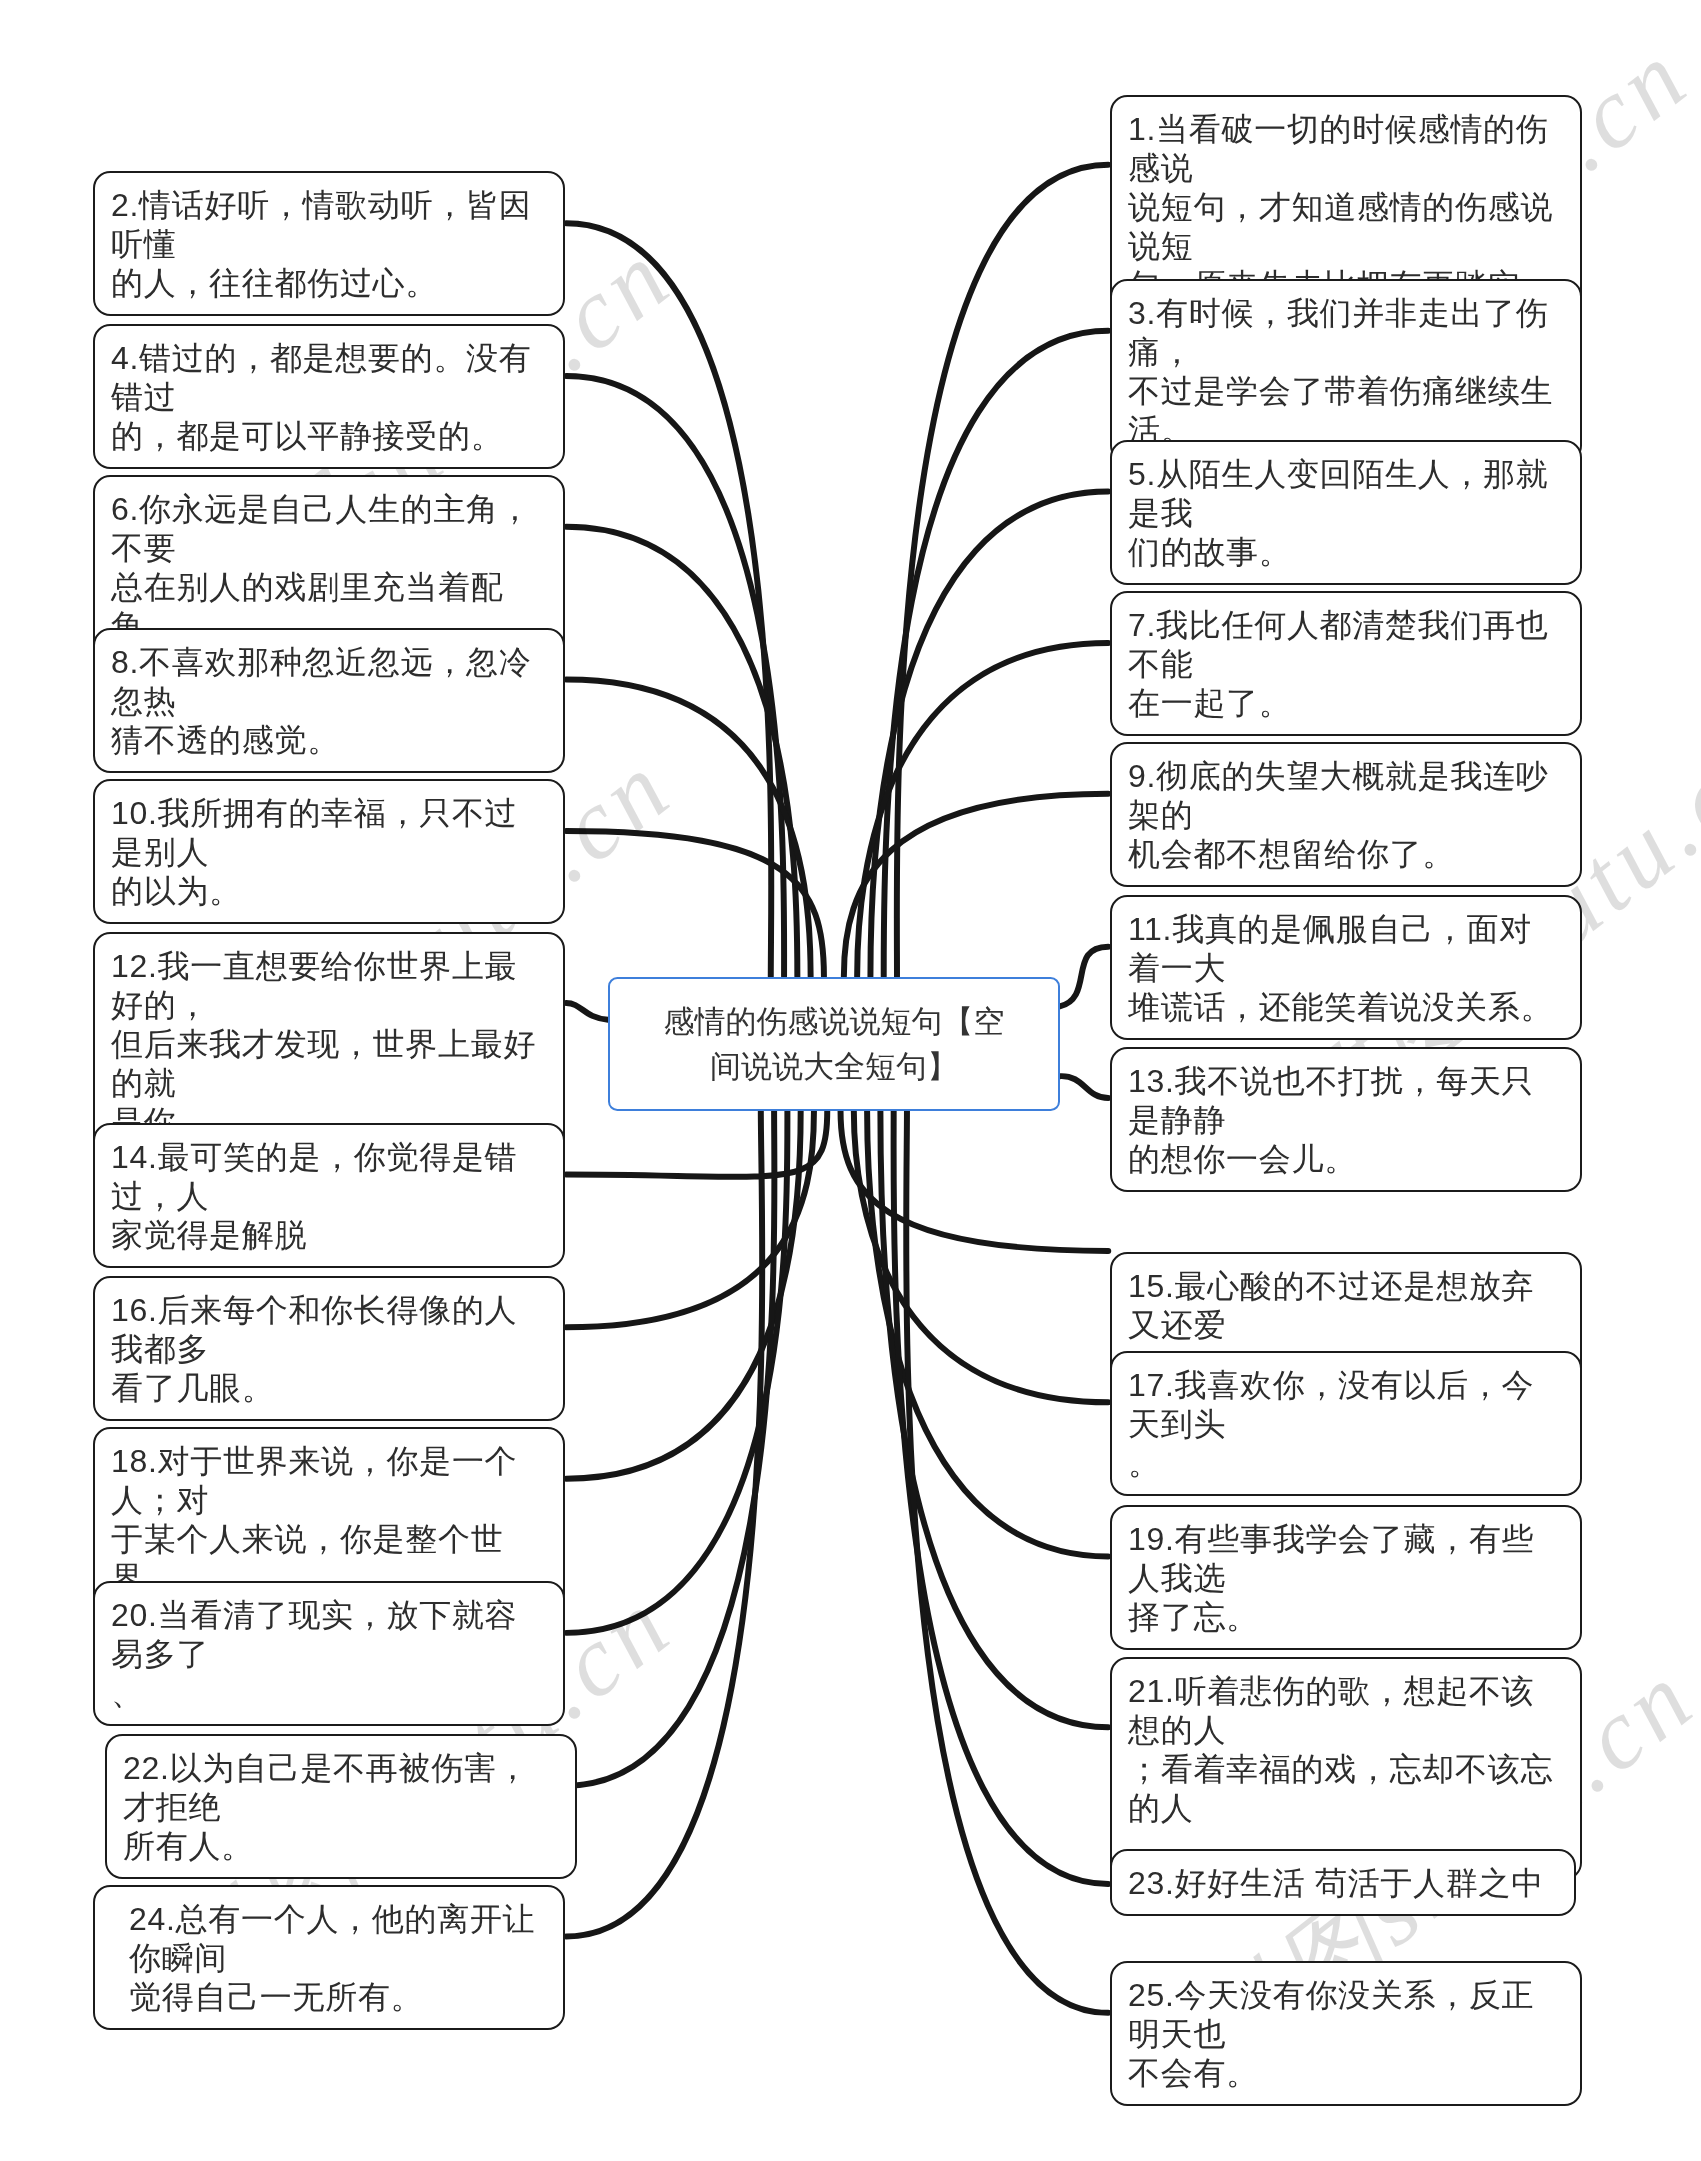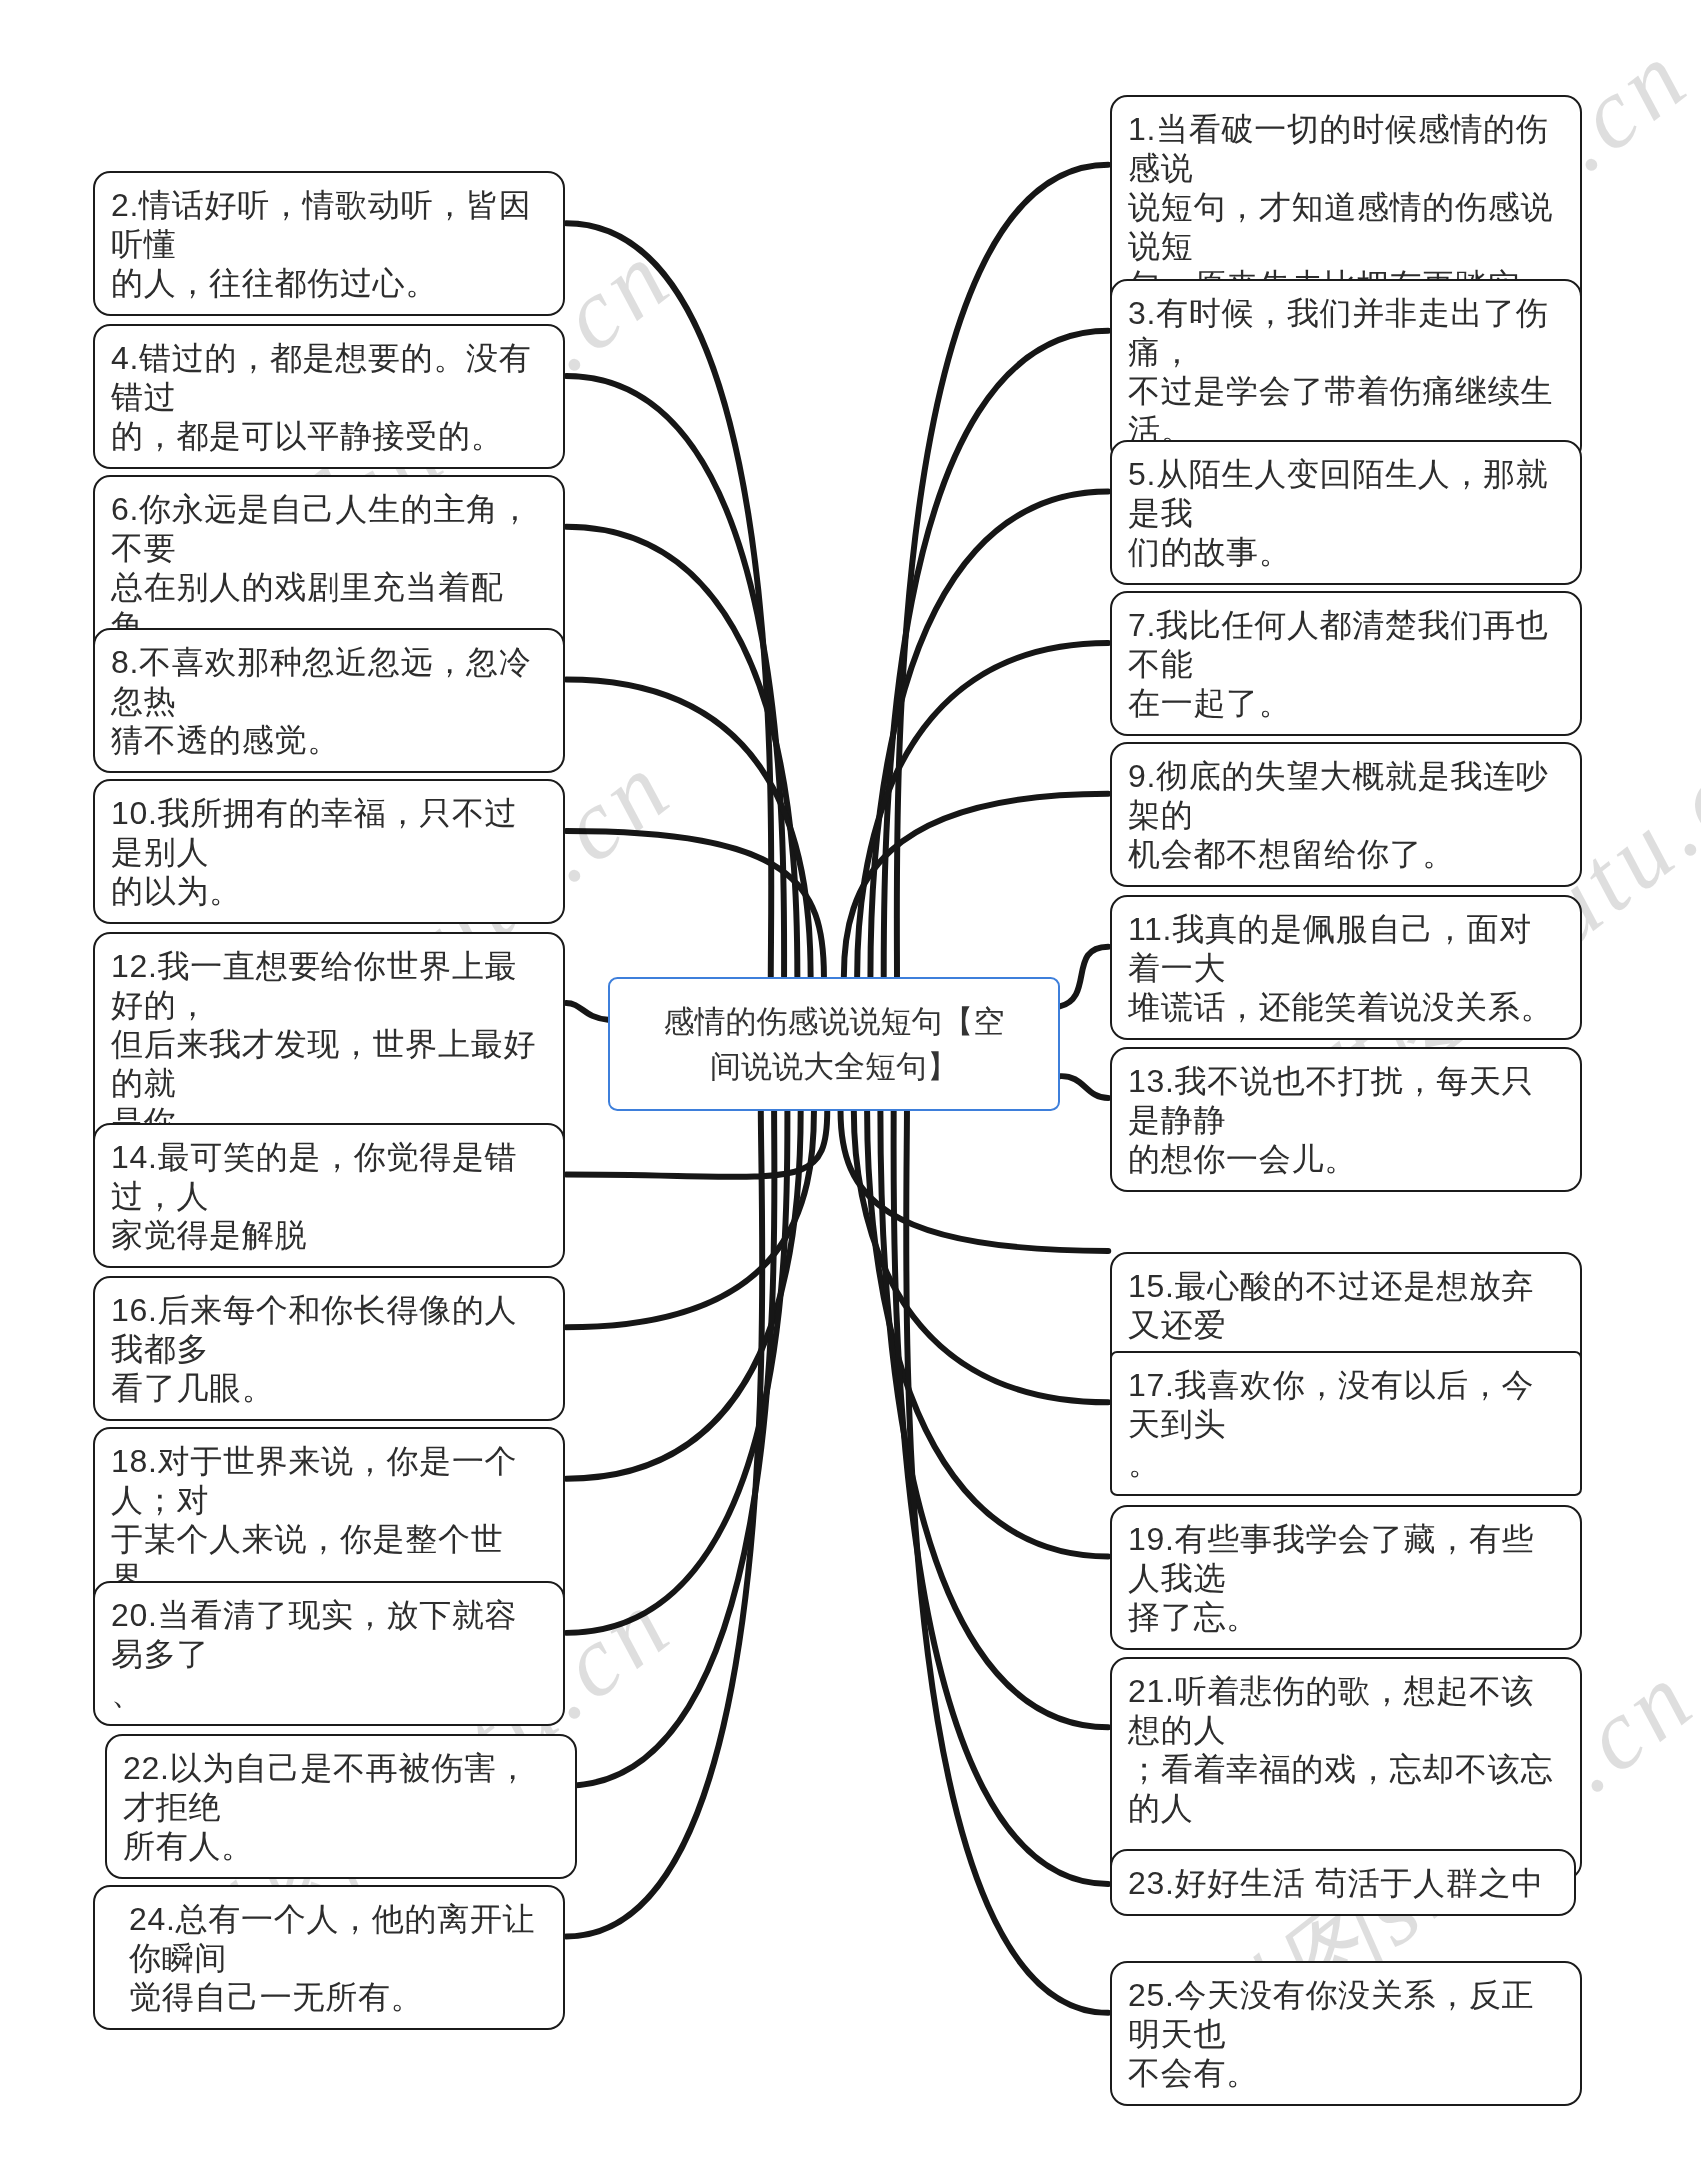--- a/index.html
+++ b/index.html
@@ -126,21 +126,21 @@
 但后来我才发现，世界上最好的就
 是你。</div>
       <div class="node node-right" style="top: 1047px;">13.我不说也不打扰，每天只是静静
 的想你一会儿。</div>
       <div class="node node-left" style="top: 1123px;">14.最可笑的是，你觉得是错过，人
 家觉得是解脱</div>
       <div class="node node-right" style="top: 1234px; margin-top: 18px;">15.最心酸的不过还是想放弃又还爱
 。</div>
       <div class="node node-left" style="top: 1276px;">16.后来每个和你长得像的人我都多
 看了几眼。</div>
-      <div class="node node-right" style="top: 1351px; border-radius: 7px;">17.我喜欢你，没有以后，今天到头
+      <div class="node node-right" style="top: 1351px;">17.我喜欢你，没有以后，今天到头
 。</div>
       <div class="node node-left" style="top: 1427px;">18.对于世界来说，你是一个人；对
 于某个人来说，你是整个世界。</div>
       <div class="node node-right" style="top: 1505px;">19.有些事我学会了藏，有些人我选
 择了忘。</div>
       <div class="node node-left" style="top: 1581px;">20.当看清了现实，放下就容易多了
 、</div>
       <div class="node node-right" style="top: 1657px;">21.听着悲伤的歌，想起不该想的人
 ；看着幸福的戏，忘却不该忘的人
 。</div>

